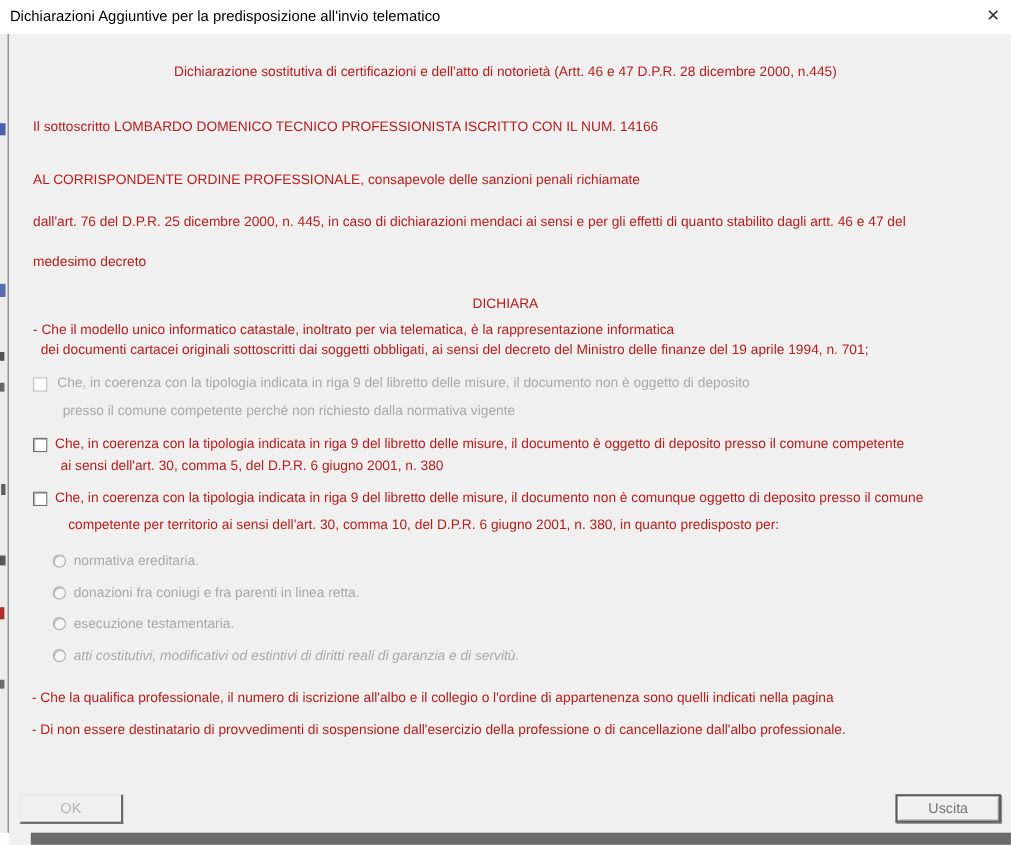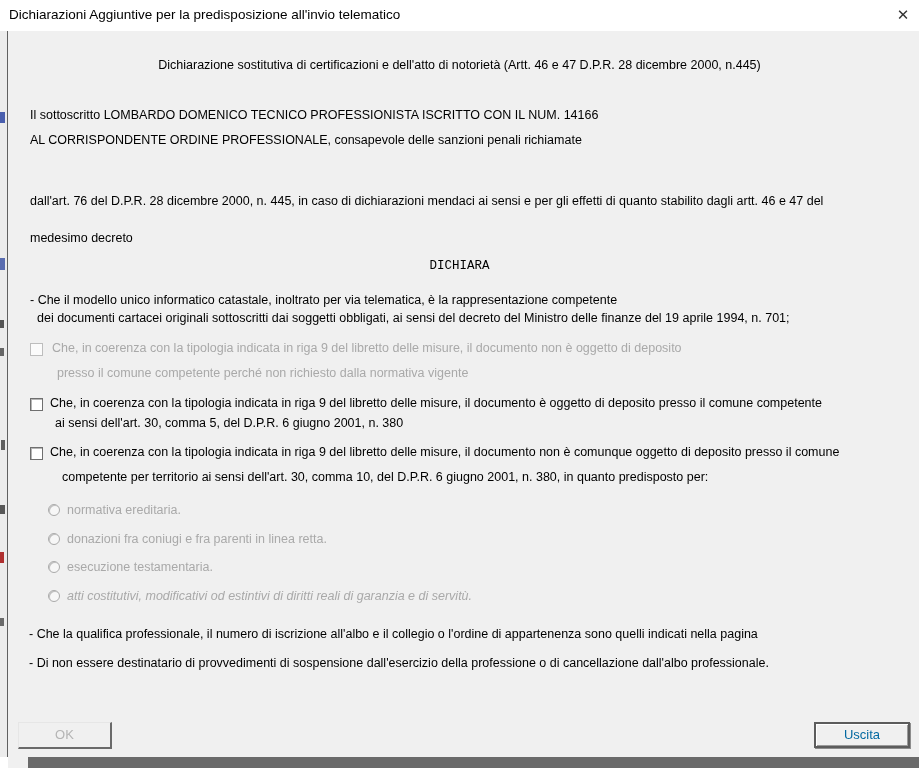--- a/index.html
+++ b/index.html
@@ -18,42 +18,42 @@
          font-size:15px;color:#333333;text-align:center;line-height:20px;cursor:default;}
 
   
   .leftstrip{position:absolute;left:0;top:31px;width:8px;height:726px;background:#ececec;}
   .leftline{position:absolute;left:7px;top:31px;width:1px;height:726px;background:#606060;}
   .frag{position:absolute;}
 
   
   .face{position:absolute;left:8px;top:31px;width:911px;height:737px;background:#f0f0f0;}
 
-  .ln{position:absolute;font-size:12.5px;color:#000000;white-space:nowrap;}
+  .ln{position:absolute;font-size:12.5px;color:#b91c1c;white-space:nowrap;}
   .ctr{left:8px;width:903px;text-align:center;}
   .dis{color:#a9a9a9;}
 
   
   .cb{position:absolute;width:13px;height:13px;background:#ffffff;box-sizing:border-box;}
   .cb.en{border:1px solid #6f6f6f;box-shadow:inset 1px 1px 0 rgba(90,90,90,.45);}
   .cb.dis{border:1px solid #bdbdbd;background:#fbfbfb;}
 
   
   .rd{position:absolute;width:12px;height:12px;border-radius:50%;background:#f7f7f7;
       border:1px solid #aaaaaa;box-sizing:border-box;
       box-shadow:inset 1px 1px 0 rgba(140,140,140,.5);}
 
   
   .btn{position:absolute;box-sizing:border-box;font-size:13px;text-align:center;
        background:#f0f0f0;font-family:"Liberation Sans","DejaVu Sans",sans-serif;}
   .btn-ok{left:18px;top:722px;width:94px;height:27px;color:#b4b4b4;
           border-top:1px solid #e6e6e6;border-left:1px solid #e6e6e6;
           border-right:2px solid #6a6a6a;border-bottom:2px solid #6a6a6a;
           line-height:23px;}
-  .btn-exit{left:814px;top:722px;width:96px;height:26px;color:#0369a1;
+  .btn-exit{left:814px;top:722px;width:96px;height:26px;color:#737373;
             border:2px solid #5c5c5c;line-height:21px;
             box-shadow:inset 1px 1px 0 #ffffff, inset -1px -1px 0 #9a9a9a, 1px 1px 0 #8d8d8d;
             cursor:pointer;}
 
   
   .bottomstrip{position:absolute;left:28px;top:757px;width:891px;height:11px;background:#6a6a6a;}
 </style>
 </head>
 <body>
 
@@ -73,27 +73,27 @@
   <div class="frag" style="left:1px;top:440px;width:4px;height:10px;background:#606060;"></div>
   <div class="frag" style="left:0;top:505px;width:5px;height:9px;background:#585858;"></div>
   <div class="frag" style="left:0;top:552px;width:4px;height:11px;background:#b03030;"></div>
   <div class="frag" style="left:0;top:618px;width:4px;height:8px;background:#6a6a6a;"></div>
 
   <div class="face"></div>
 
   <div class="ln ctr" style="top:58px;">Dichiarazione sostitutiva di certificazioni e dell'atto di notorietà (Artt. 46 e 47 D.P.R. 28 dicembre 2000, n.445)</div>
 
   <div class="ln" style="left:30px;top:108px;">Il sottoscritto LOMBARDO DOMENICO TECNICO PROFESSIONISTA ISCRITTO CON IL NUM. 14166</div>
-  <div class="ln" style="left:30px;top:133px;text-align:center;">AL CORRISPONDENTE ORDINE PROFESSIONALE, consapevole delle sanzioni penali richiamate</div>
-  <div class="ln" style="left:30px;top:194px;">dall'art. 76 del D.P.R. 28 dicembre 2000, n. 445, in caso di dichiarazioni mendaci ai sensi e per gli effetti di quanto stabilito dagli artt. 46 e 47 del</div>
+  <div class="ln" style="left:30px;top:156px;text-align:center;">AL CORRISPONDENTE ORDINE PROFESSIONALE, consapevole delle sanzioni penali richiamate</div>
+  <div class="ln" style="left:30px;top:194px;">dall'art. 76 del D.P.R. 25 dicembre 2000, n. 445, in caso di dichiarazioni mendaci ai sensi e per gli effetti di quanto stabilito dagli artt. 46 e 47 del</div>
   <div class="ln" style="left:30px;top:231px;">medesimo decreto</div>
 
-  <div class="ln ctr" style="top:259px;font-family:Liberation Mono, monospace;">DICHIARA</div>
+  <div class="ln ctr" style="top:269px;">DICHIARA</div>
 
-  <div class="ln" style="left:30px;top:293px;">- Che il modello unico informatico catastale, inoltrato per via telematica, è la rappresentazione competente</div>
+  <div class="ln" style="left:30px;top:293px;">- Che il modello unico informatico catastale, inoltrato per via telematica, è la rappresentazione informatica</div>
   <div class="ln" style="left:37px;top:311px;">dei documenti cartacei originali sottoscritti dai soggetti obbligati, ai sensi del decreto del Ministro delle finanze del 19 aprile 1994, n. 701;</div>
 
   <div class="cb dis" style="left:30px;top:343px;"></div>
   <div class="ln dis" style="left:52px;top:341px;">Che, in coerenza con la tipologia indicata in riga 9 del libretto delle misure, il documento non è oggetto di deposito</div>
   <div class="ln dis" style="left:57px;top:366px;">presso il comune competente perché non richiesto dalla normativa vigente</div>
 
   <div class="cb en" style="left:30px;top:398px;"></div>
   <div class="ln" style="left:50px;top:396px;">Che, in coerenza con la tipologia indicata in riga 9 del libretto delle misure, il documento è oggetto di deposito presso il comune competente</div>
   <div class="ln" style="left:55px;top:416px;">ai sensi dell'art. 30, comma 5, del D.P.R. 6 giugno 2001, n. 380</div>
 

